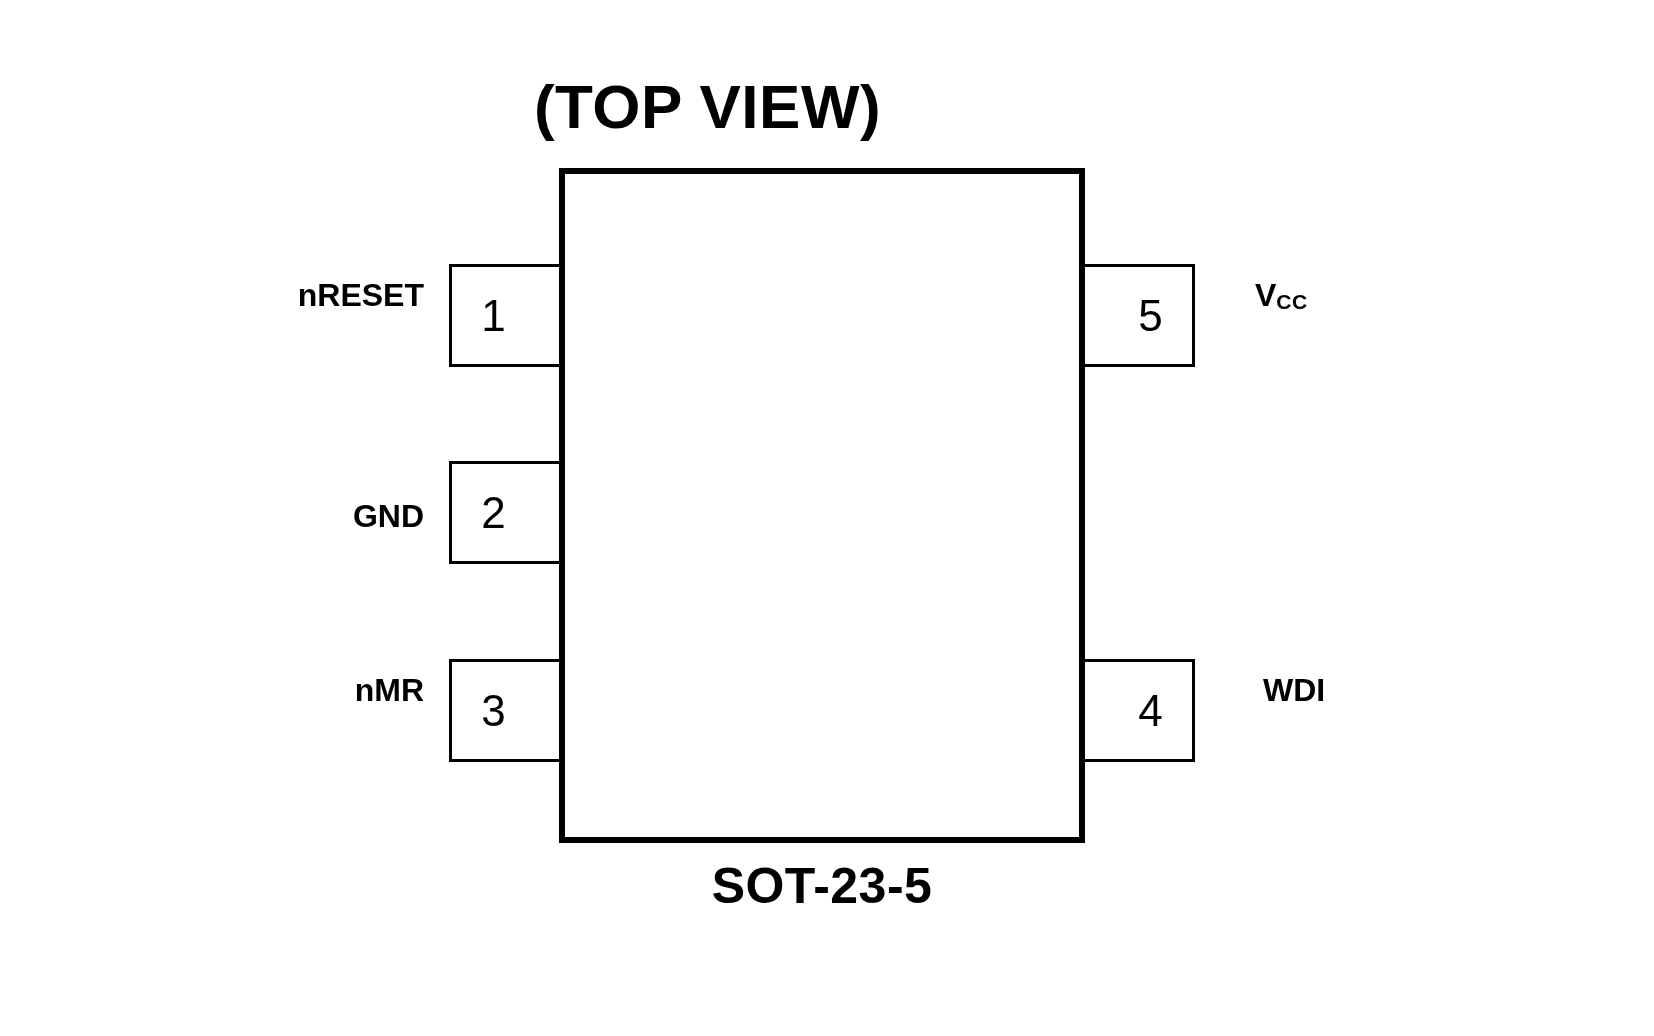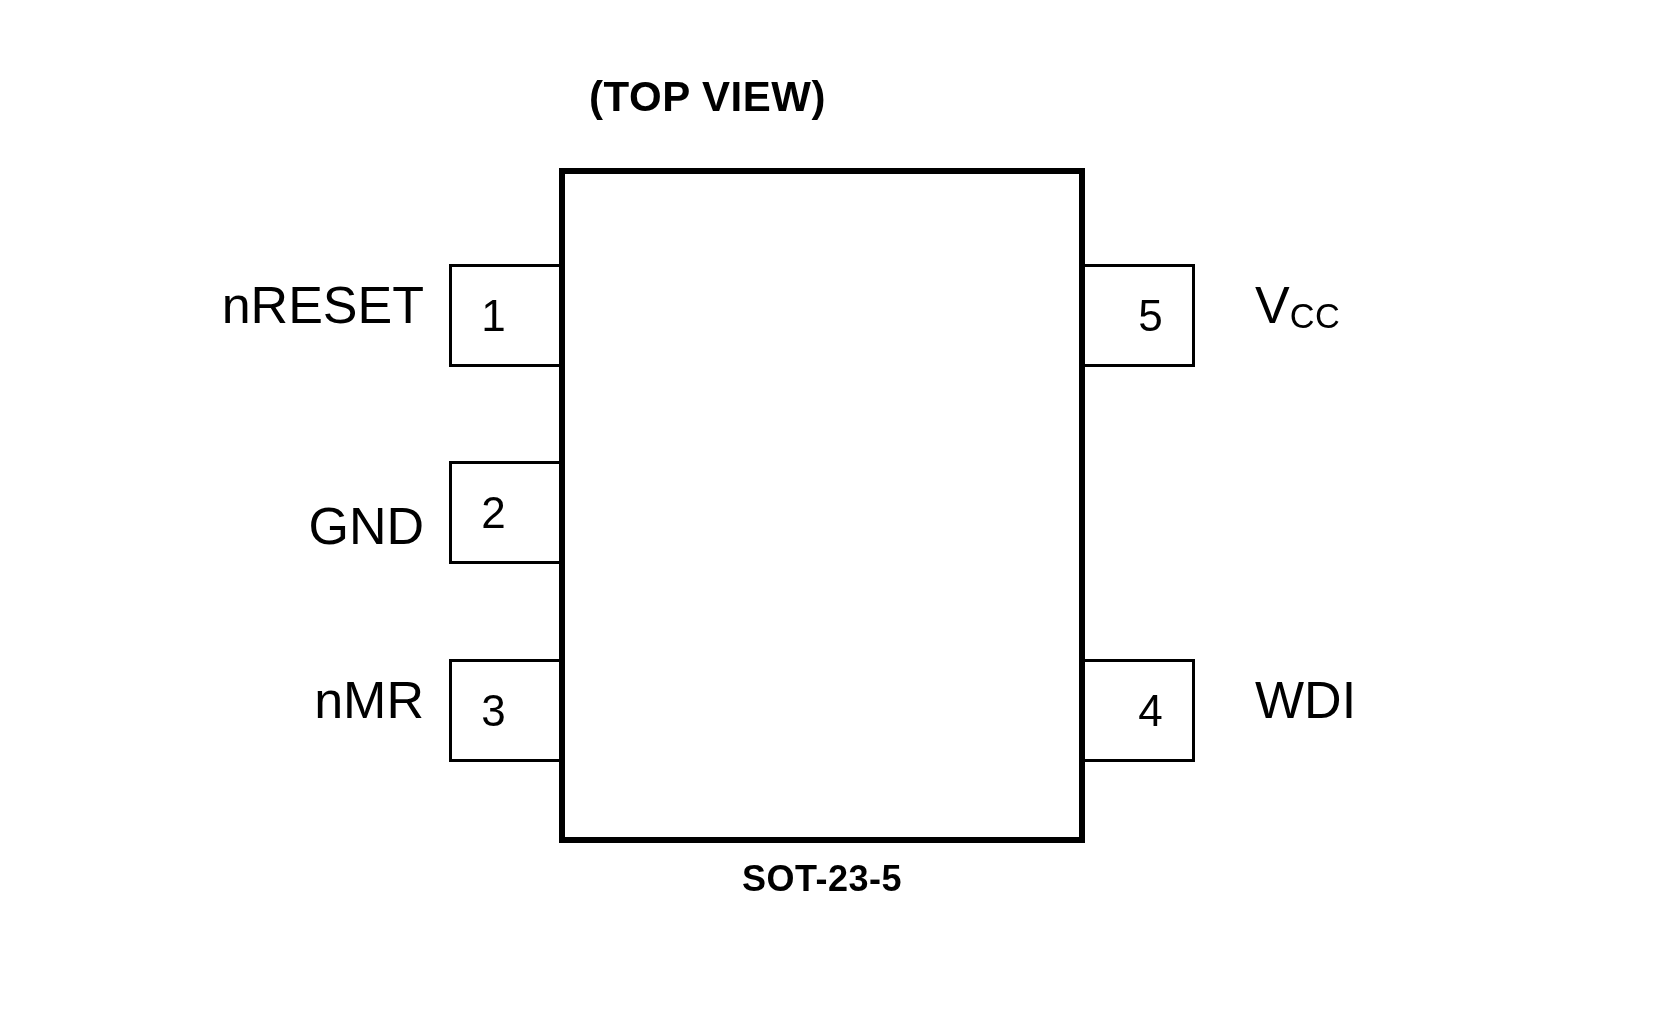--- a/index.html
+++ b/index.html
@@ -16,21 +16,21 @@
     color: #000000;
   }
 
   
   .title {
     position: absolute;
     left: 0;
     top: 76px;
     width: 1507px;
     text-align: center;
-    font-size: 42px;
+    font-size: 62px;
     font-weight: bold;
     letter-spacing: 0.5px;
     line-height: 1;
   }
   
   .title-inner {
     display: inline-block;
     transform: translateX(-46px);
   }
 
@@ -73,49 +73,49 @@
   .pin.right { left: 1082px; }
   .pin.right .pin-num { transform: translateX(12px); }
 
   .pin.row1 { top: 264px; }
   .pin.row2 { top: 461px; }
   .pin.row3 { top: 659px; }
 
   
   .sig {
     position: absolute;
-    font-size: 52px;
-    font-weight: normal;
+    font-size: 32px;
+    font-weight: bold;
     line-height: 1;
     white-space: nowrap;
     user-select: none;
   }
   .sig.left  { right: 1230px; text-align: right; }
   .sig.right { left: 1255px;  text-align: left;  }
 
   .sig.row1 { top: 279px; }
   .sig.row2 { top: 500px; }
-  .sig.row3 { top: 674px; }
+  .sig.row3 { top: 674px; margin-left: 8px; }
 
   .sig .sub {
     font-size: 0.66em;
     vertical-align: baseline;
     position: relative;
     top: 0.16em;
     letter-spacing: 0.5px;
   }
 
   
   .pkg-name {
     position: absolute;
     left: 559px;
     top: 861px;
     width: 526px;
     text-align: center;
-    font-size: 36px;
+    font-size: 50px;
     font-weight: bold;
     letter-spacing: 0.5px;
     line-height: 1;
     user-select: none;
   }
 </style>
 </head>
 <body>
 
 <div class="title">

